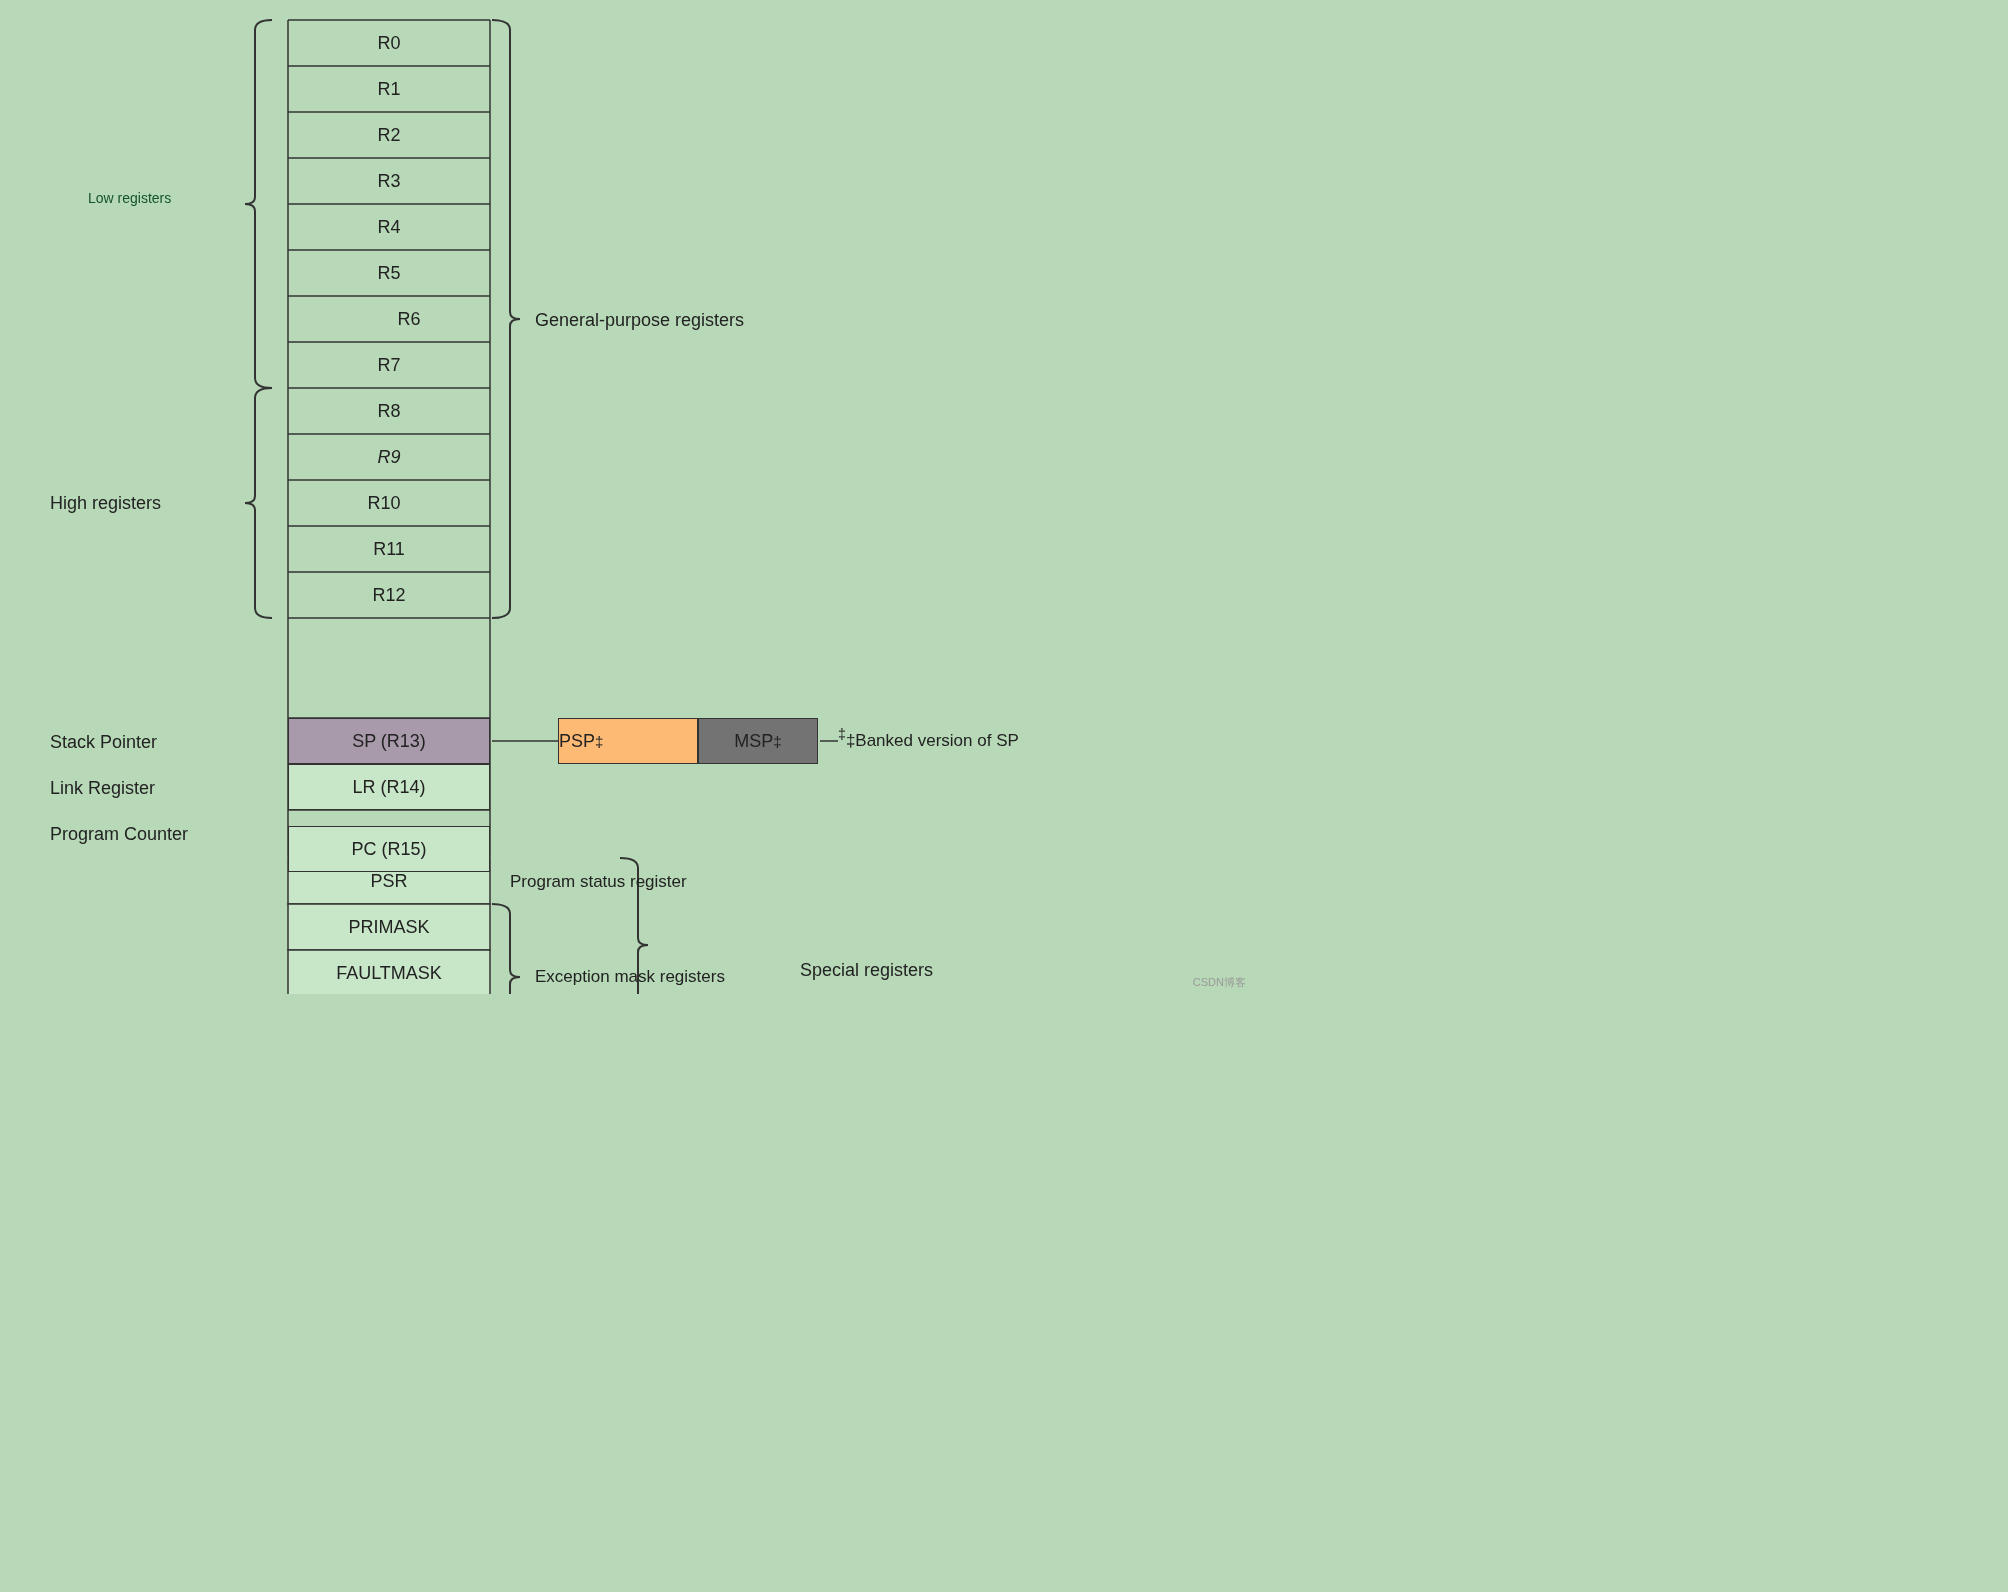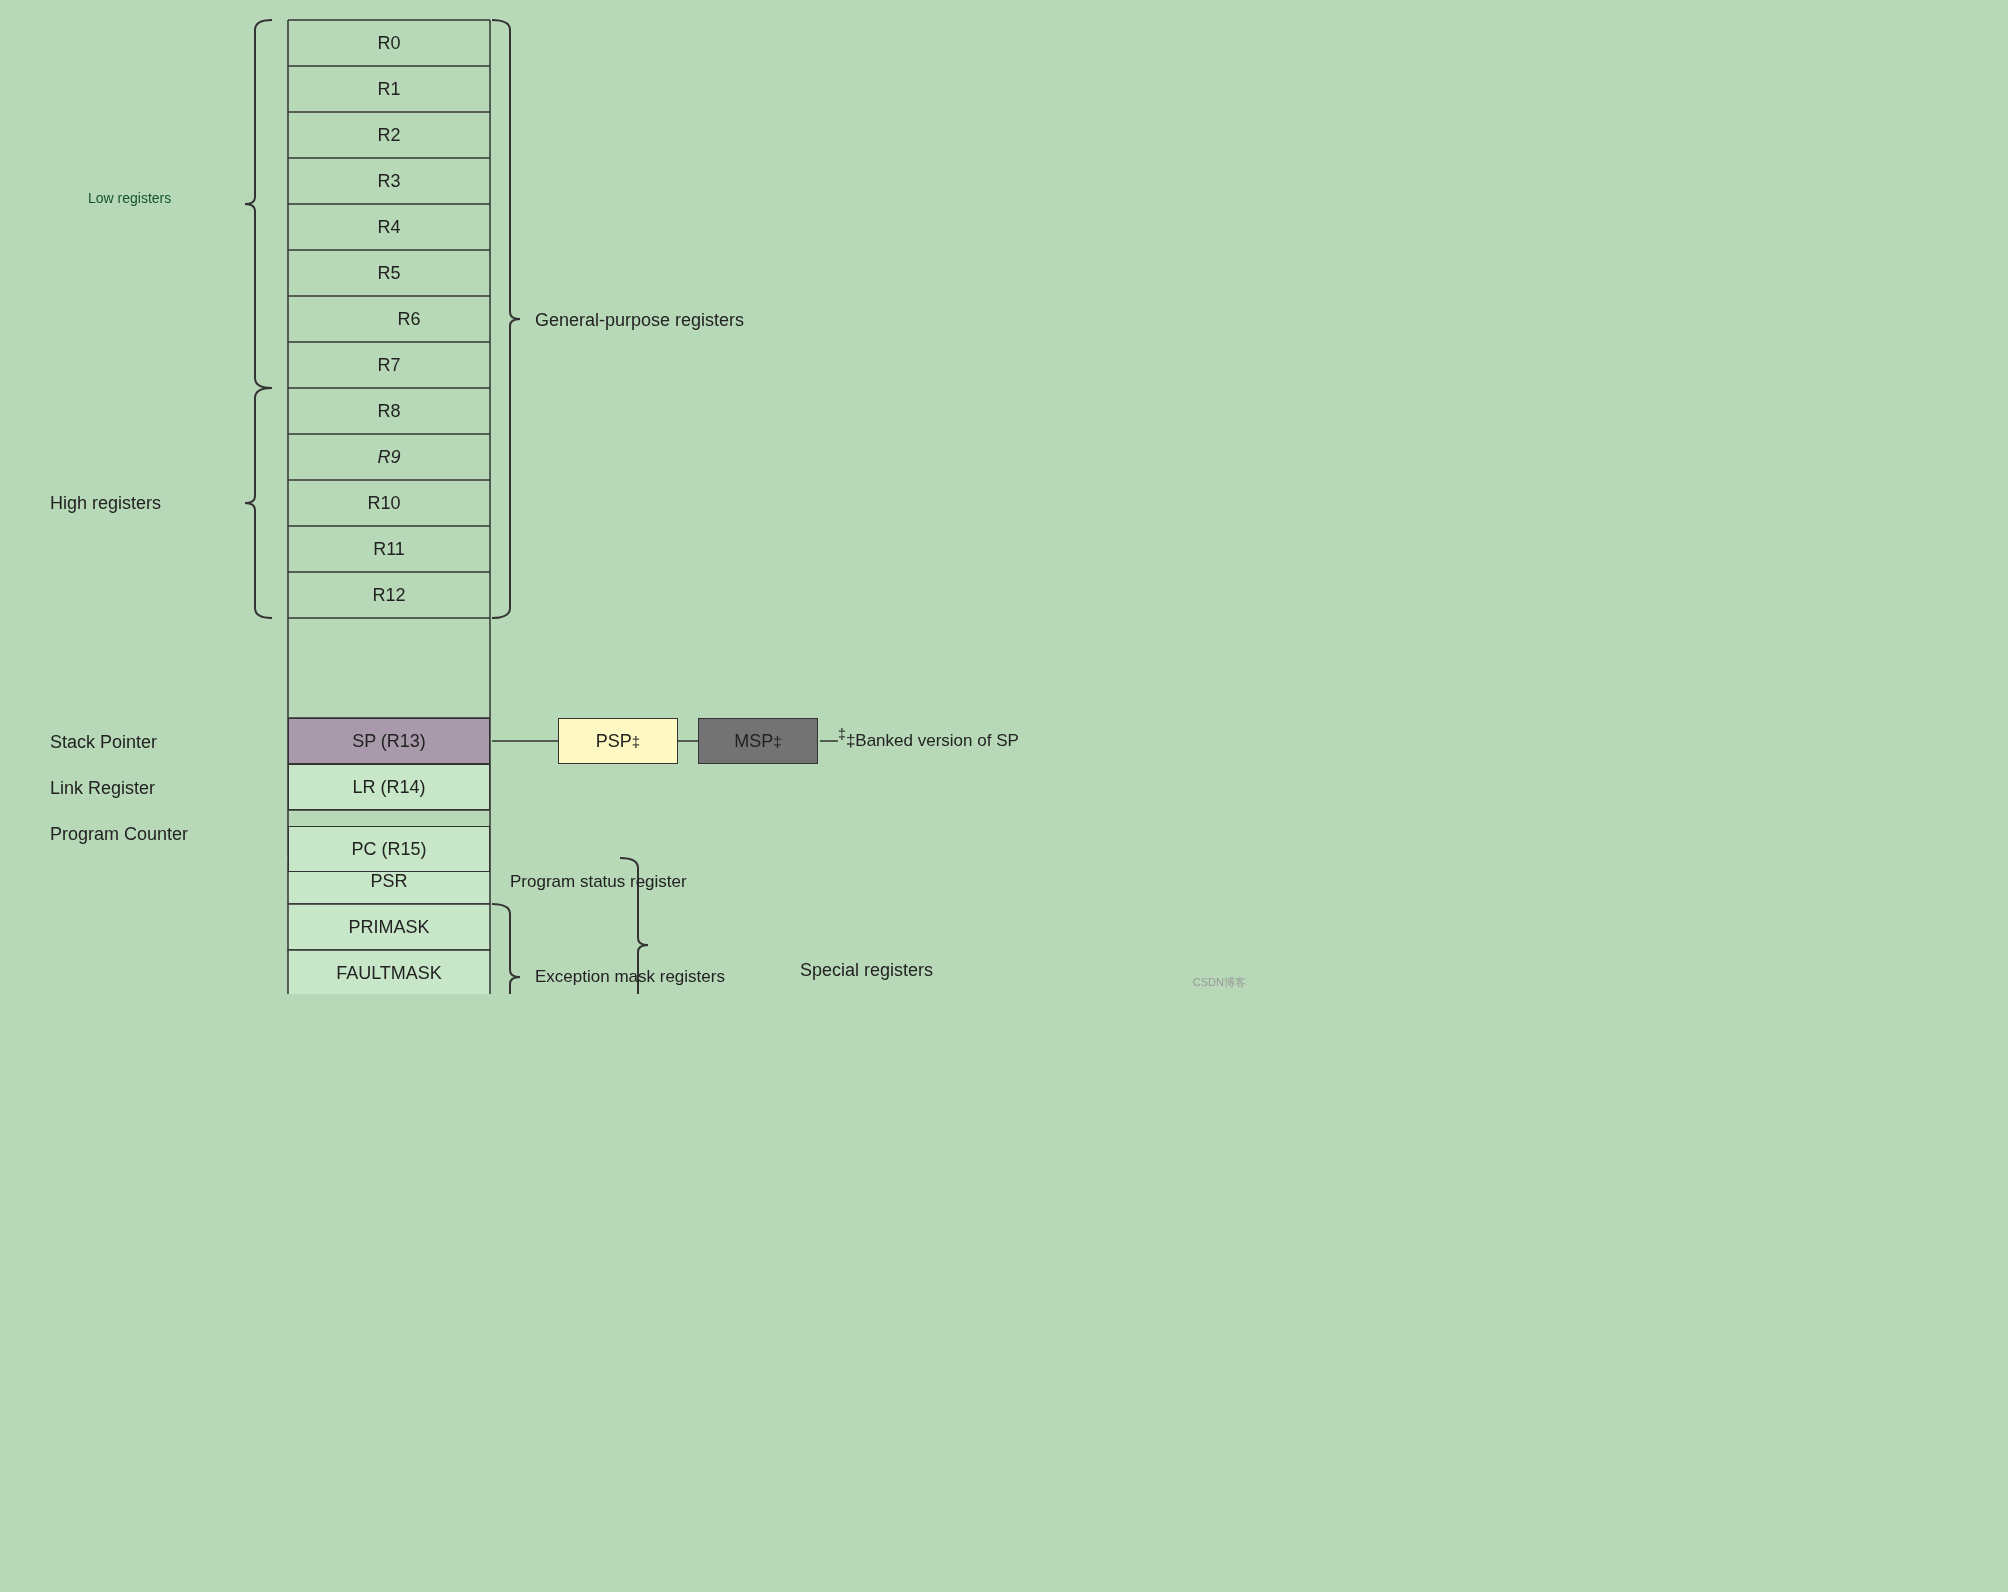--- a/index.html
+++ b/index.html
@@ -105,21 +105,21 @@
   <div style="position:absolute;left:288px;top:810px;width:202px;height:46px;background:#c8e6c8;display:flex;align-items:center;justify-content:center;font-size:18px;color:#222;border:1.5px solid #333;margin-top:16px;">PC (R15)</div>
 
   <div style="position:absolute;left:50px;top:190px;font-size:14px;color:#14532d;margin-left:38px;">Low registers</div>
   <div style="position:absolute;left:50px;top:493px;font-size:18px;color:#222;">High registers</div>
   <div style="position:absolute;left:50px;top:732px;font-size:18px;color:#222;">Stack Pointer</div>
   <div style="position:absolute;left:50px;top:778px;font-size:18px;color:#222;">Link Register</div>
   <div style="position:absolute;left:50px;top:824px;font-size:18px;color:#222;">Program Counter</div>
 
   <div style="position:absolute;left:535px;top:310px;font-size:18px;color:#222;">General-purpose registers</div>
 
-  <div style="position:absolute;left:558px;top:718px;width:120px;height:46px;background:#fef9c3;border:1.5px solid #333;display:flex;align-items:center;justify-content:center;font-size:18px;color:#222;">PSP<sup>‡</sup></div>
+  <div style="position:absolute;left:558px;top:718px;width:140px;height:46px;background:#fdba74;border:1.5px solid #333;display:flex;align-items:center;justify-content:flex-start;font-size:18px;color:#222;">PSP<sup>‡</sup></div>
 
   <div style="position:absolute;left:698px;top:718px;width:120px;height:46px;background:#737373;border:1.5px solid #333;display:flex;align-items:center;justify-content:center;font-size:18px;color:#222;">MSP<sup>‡</sup></div>
 
   <div style="position:absolute;left:838px;top:726px;font-size:17px;color:#222;"><sup>‡</sup><span>‡Banked version of SP</span></div>
 
   <div style="position:absolute;left:288px;top:858px;width:202px;height:46px;display:flex;align-items:center;justify-content:center;font-size:18px;color:#222;">PSR</div>
   <div style="position:absolute;left:288px;top:904px;width:202px;height:46px;display:flex;align-items:center;justify-content:center;font-size:18px;color:#222;">PRIMASK</div>
   <div style="position:absolute;left:288px;top:950px;width:202px;height:46px;display:flex;align-items:center;justify-content:center;font-size:18px;color:#222;">FAULTMASK</div>
   <div style="position:absolute;left:288px;top:996px;width:202px;height:46px;display:flex;align-items:center;justify-content:center;font-size:18px;color:#222;">BASEPRI</div>
   <div style="position:absolute;left:288px;top:1042px;width:202px;height:46px;display:flex;align-items:center;justify-content:center;font-size:18px;color:#222;">CONTROL</div>

